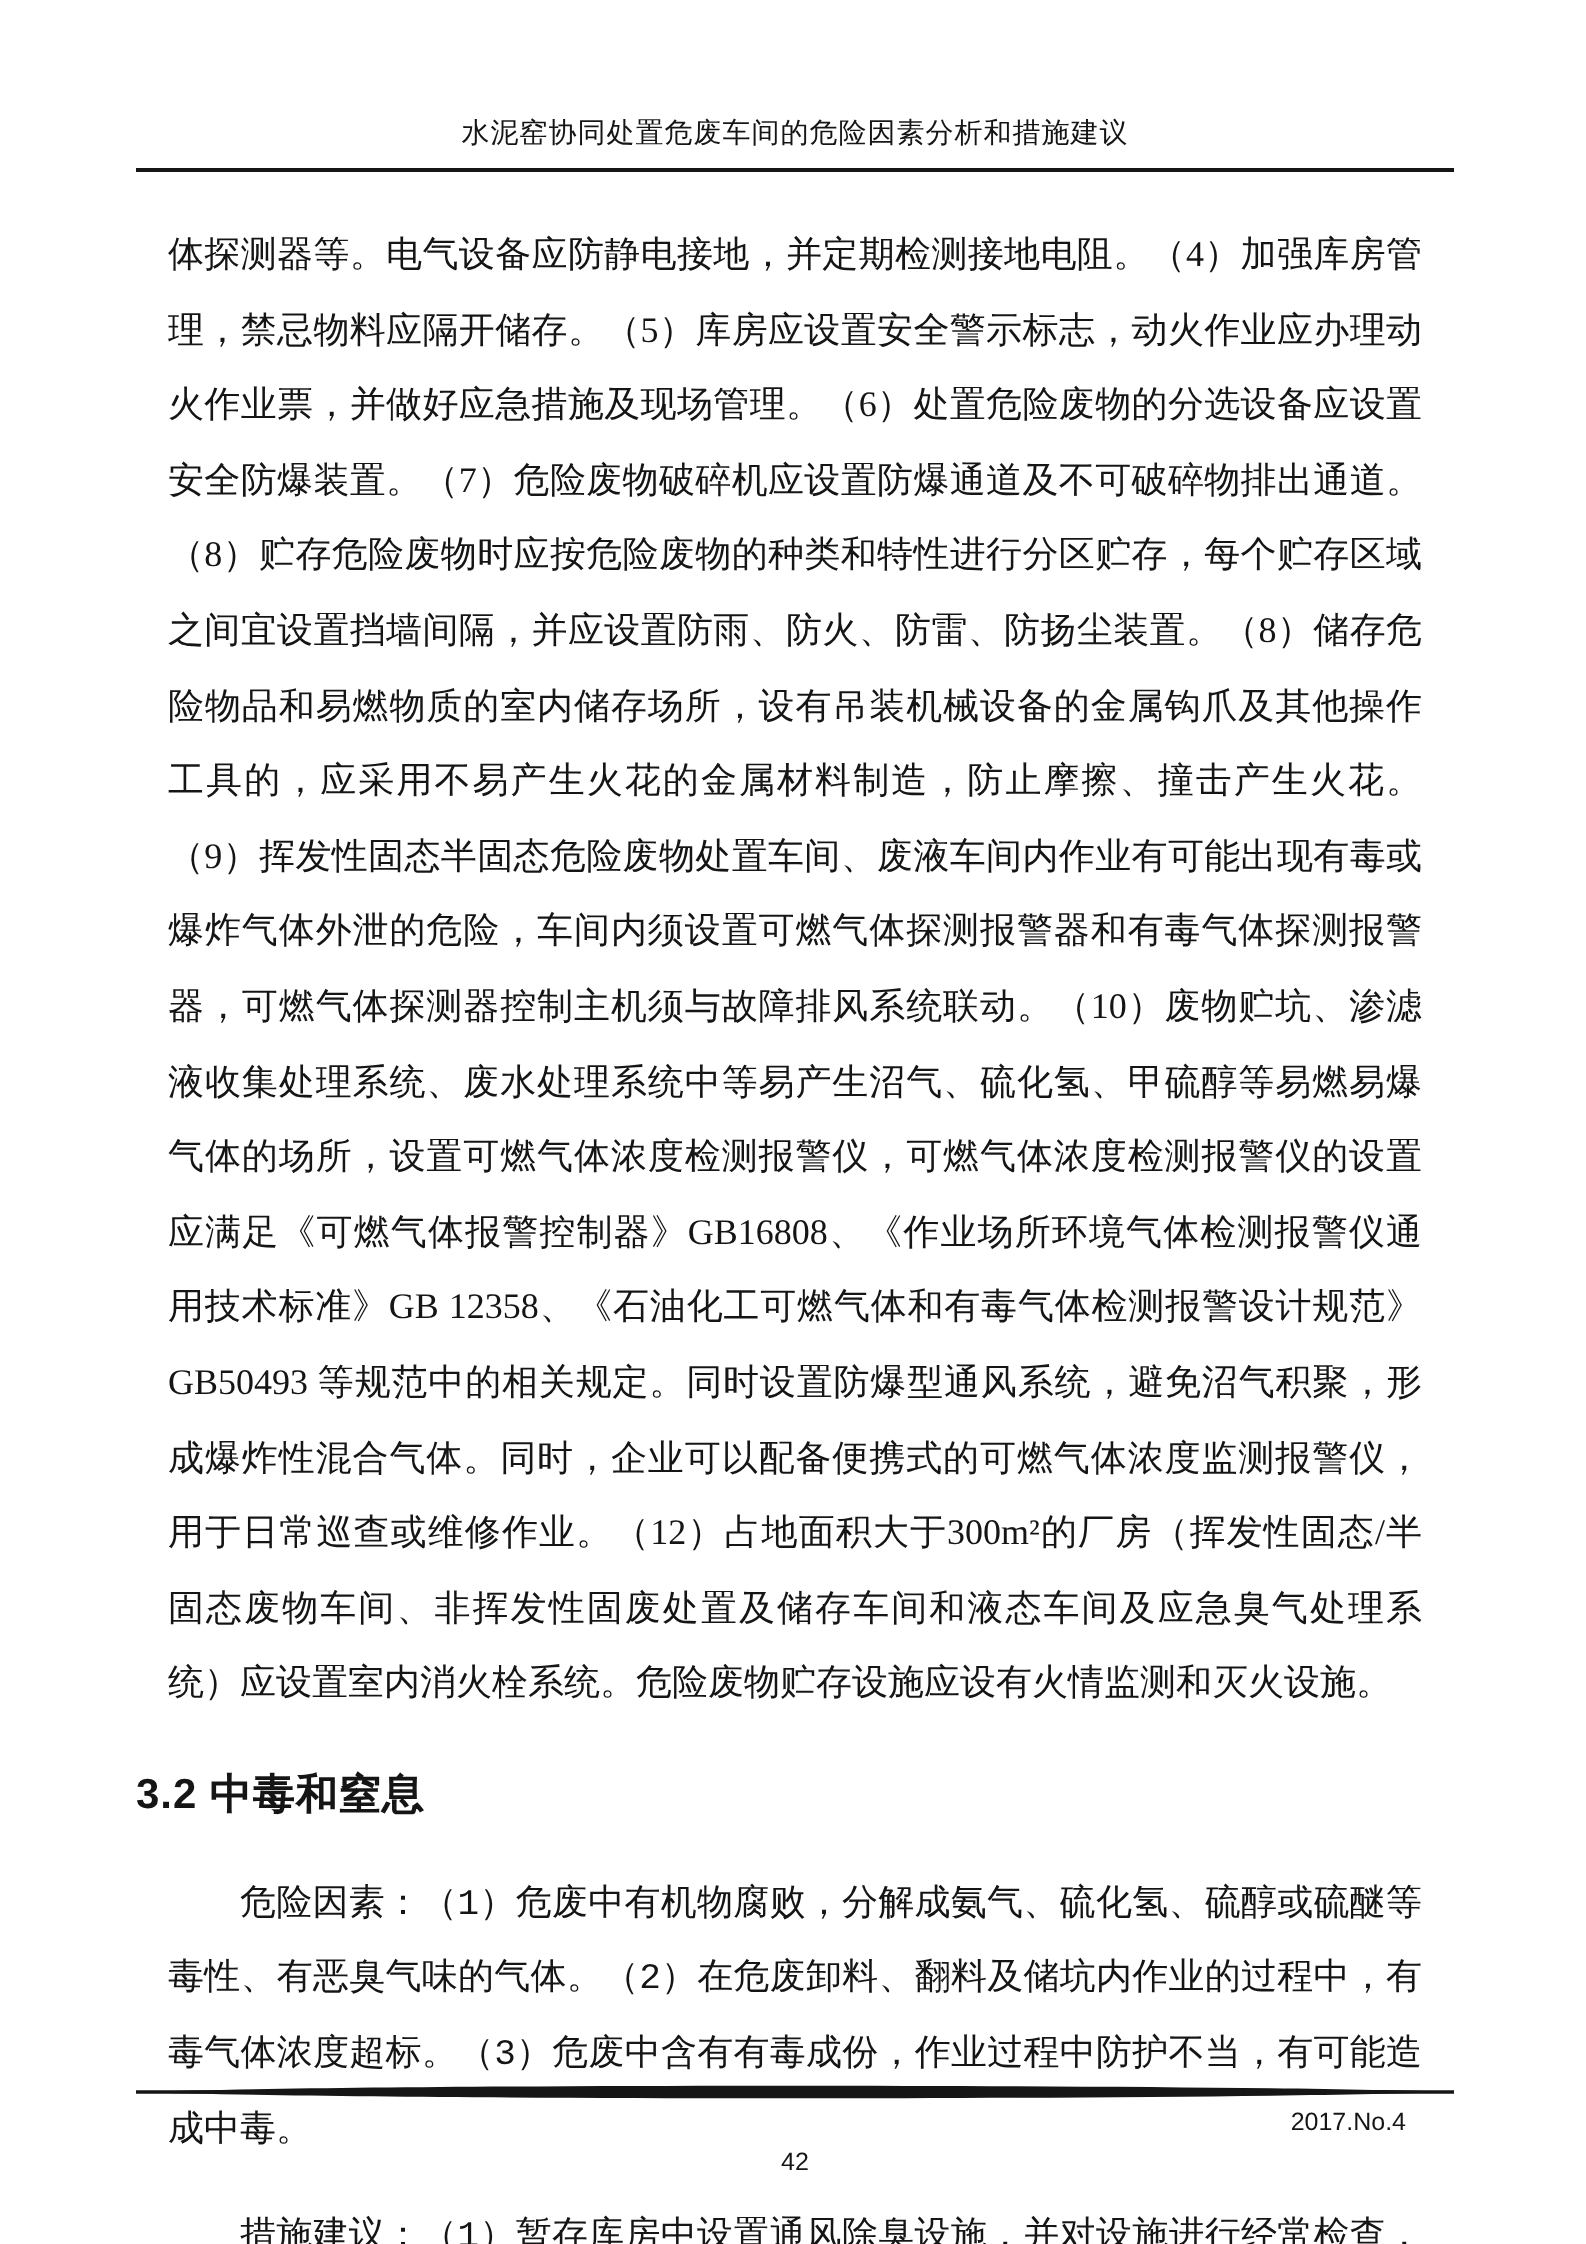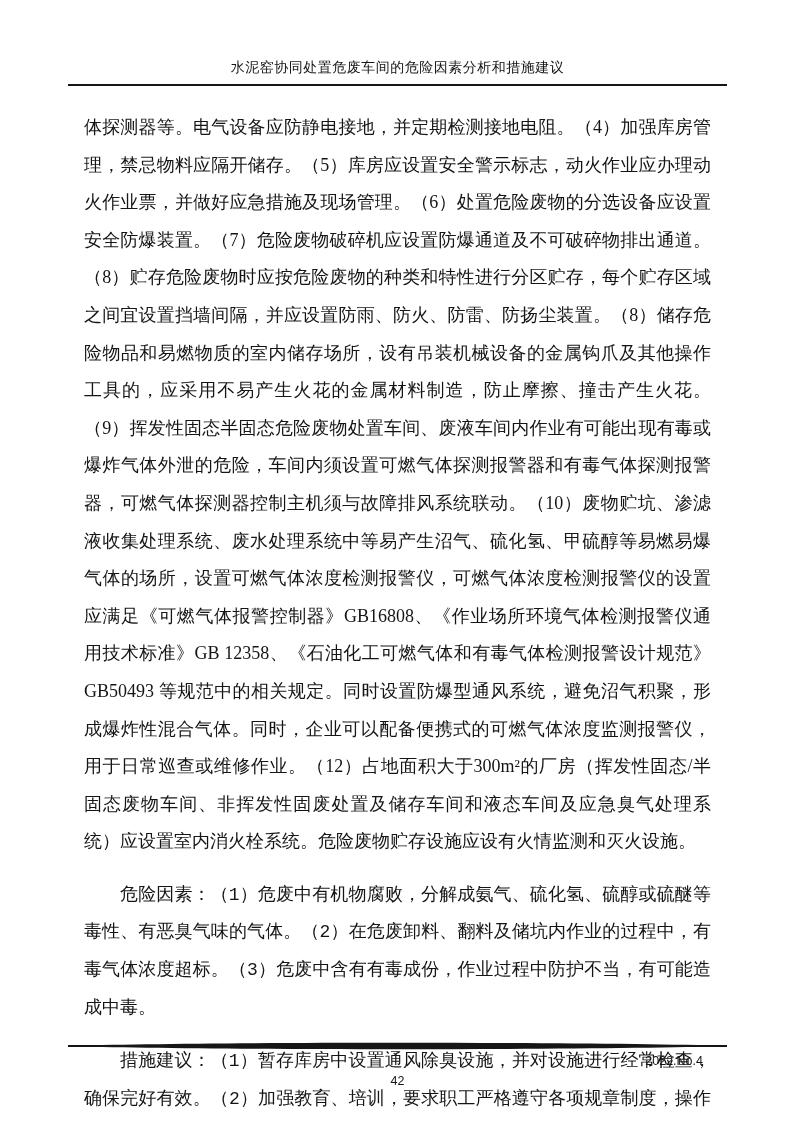--- a/index.html
+++ b/index.html
@@ -89,29 +89,30 @@
 </head>
 <body>
 
 <div class="page">
 
   <div class="running-header">水泥窑协同处置危废车间的危险因素分析和措施建议</div>
 
   <div class="content">
     <p class="para">体探测器等。电气设备应防静电接地，并定期检测接地电阻。（4）加强库房管理，禁忌物料应隔开储存。（5）库房应设置安全警示标志，动火作业应办理动火作业票，并做好应急措施及现场管理。（6）处置危险废物的分选设备应设置安全防爆装置。（7）危险废物破碎机应设置防爆通道及不可破碎物排出通道。（8）贮存危险废物时应按危险废物的种类和特性进行分区贮存，每个贮存区域之间宜设置挡墙间隔，并应设置防雨、防火、防雷、防扬尘装置。（8）储存危险物品和易燃物质的室内储存场所，设有吊装机械设备的金属钩爪及其他操作工具的，应采用不易产生火花的金属材料制造，防止摩擦、撞击产生火花。（9）挥发性固态半固态危险废物处置车间、废液车间内作业有可能出现有毒或爆炸气体外泄的危险，车间内须设置可燃气体探测报警器和有毒气体探测报警器，可燃气体探测器控制主机须与故障排风系统联动。（10）废物贮坑、渗滤液收集处理系统、废水处理系统中等易产生沼气、硫化氢、甲硫醇等易燃易爆气体的场所，设置可燃气体浓度检测报警仪，可燃气体浓度检测报警仪的设置应满足《可燃气体报警控制器》GB16808、《作业场所环境气体检测报警仪通用技术标准》GB 12358、《石油化工可燃气体和有毒气体检测报警设计规范》GB50493 等规范中的相关规定。同时设置防爆型通风系统，避免沼气积聚，形成爆炸性混合气体。同时，企业可以配备便携式的可燃气体浓度监测报警仪，用于日常巡查或维修作业。（12）占地面积大于300m²的厂房（挥发性固态/半固态废物车间、非挥发性固废处置及储存车间和液态车间及应急臭气处理系统）应设置室内消火栓系统。危险废物贮存设施应设有火情监测和灭火设施。</p>
 
+    <h2 class="section-heading">3.2 中毒和窒息</h2>
 
     <p class="para indent">危险因素：（1）危废中有机物腐败，分解成氨气、硫化氢、硫醇或硫醚等毒性、有恶臭气味的气体。（2）在危废卸料、翻料及储坑内作业的过程中，有毒气体浓度超标。（3）危废中含有有毒成份，作业过程中防护不当，有可能造成中毒。</p>
 
     <p class="para indent">措施建议：（1）暂存库房中设置通风除臭设施，并对设施进行经常检查，确保完好有效。（2）加强教育、培训，要求职工严格遵守各项规章制度，操作规程。</p>
   </div>
 
   <svg class="footer-rule" viewBox="0 0 659 10" preserveAspectRatio="none">
     <line x1="0" y1="5" x2="659" y2="5" stroke="#161616" stroke-width="1.8"></line>
     <path d="M0,5 C120,0.8 530,0.8 659,5 C530,9.2 120,9.2 0,5 Z" fill="#161616"></path>
   </svg>
 
   <div class="footer-row">
     <span class="page-number">42</span>
-    <span class="issue-label">2022.No.4</span>
+    <span class="issue-label">2017.No.4</span>
   </div>
 
 </div>
 
 </body></html>

